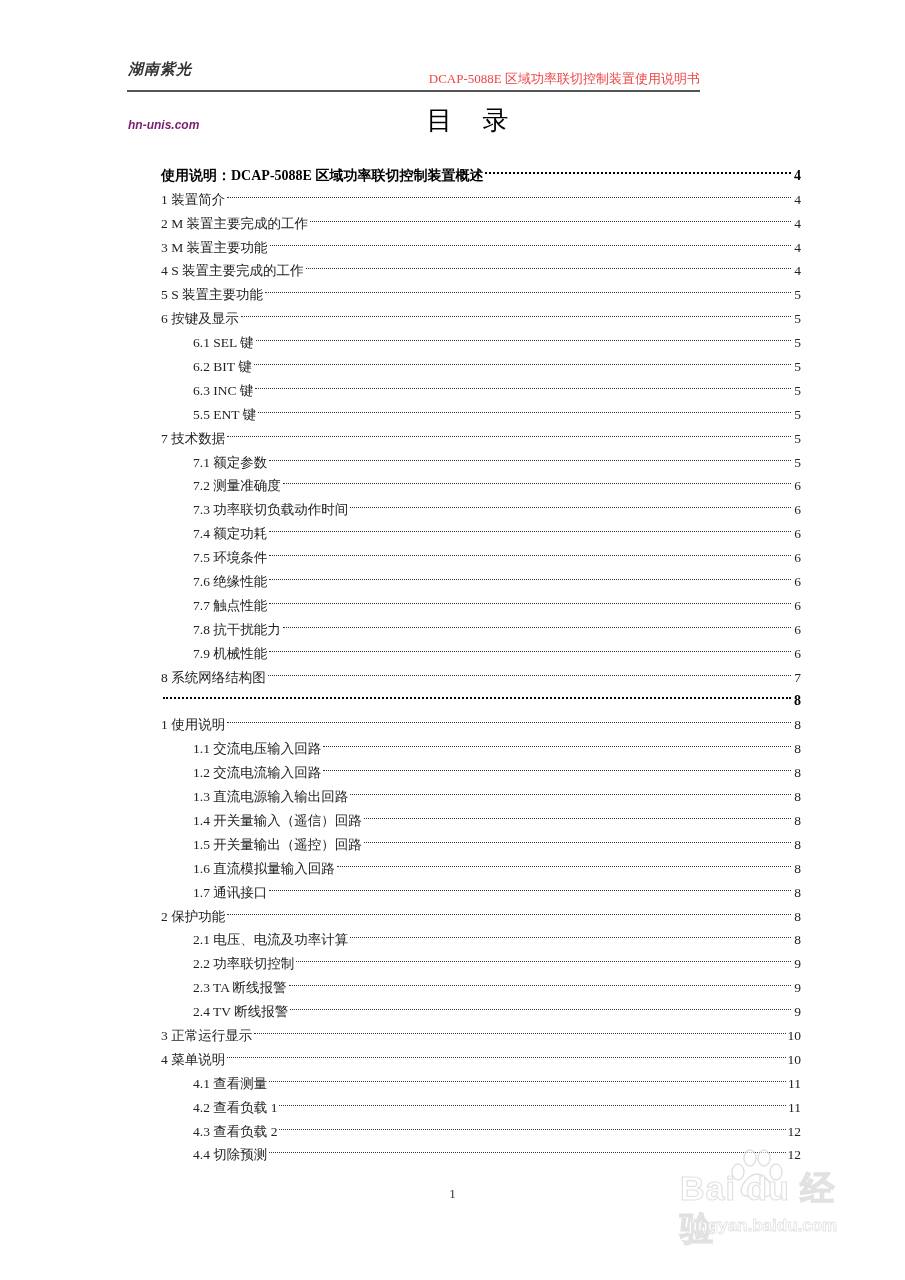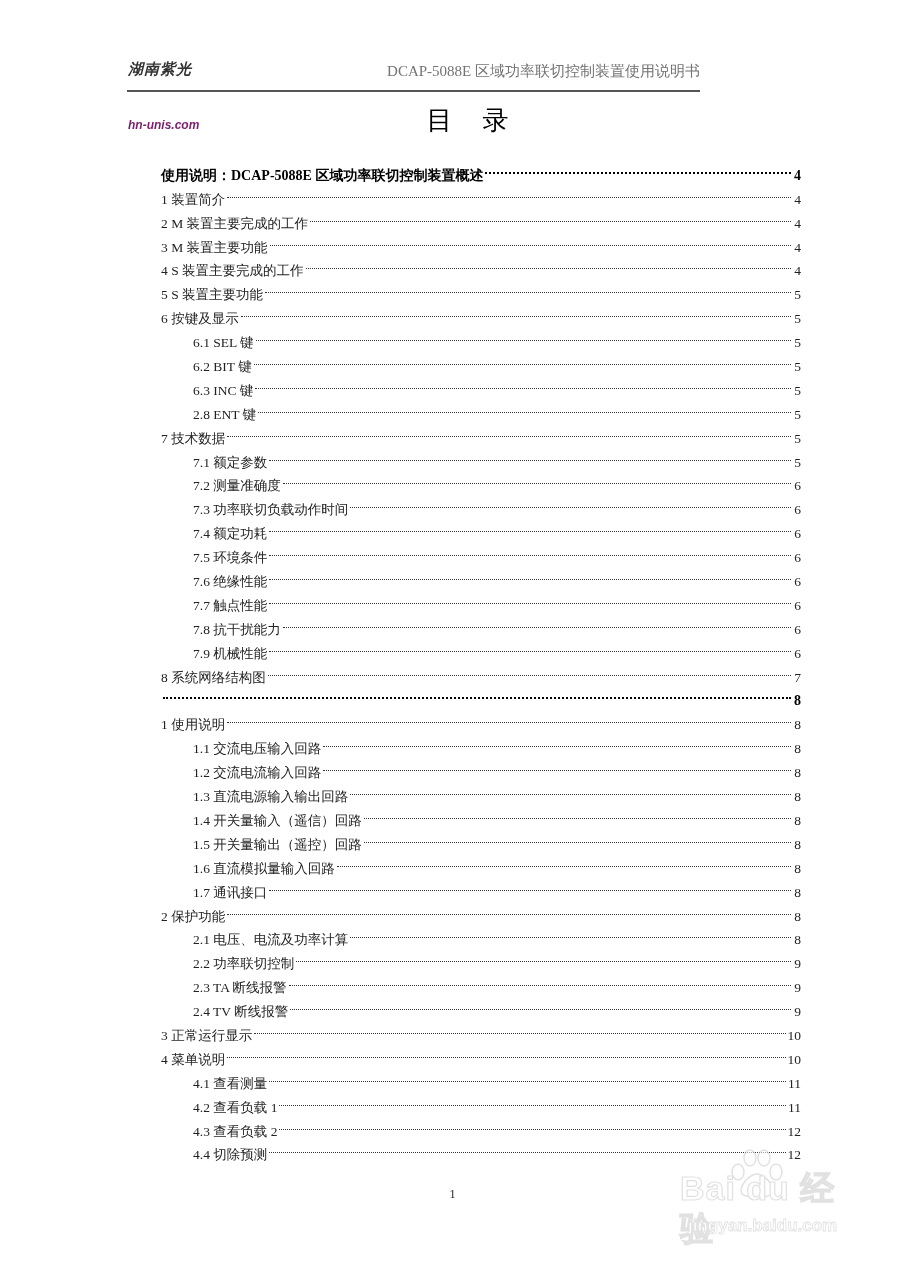--- a/index.html
+++ b/index.html
@@ -6,21 +6,21 @@
   body { width: 905px; height: 1280px; position: relative; overflow: hidden;
          font-family: "Liberation Serif", "DejaVu Serif", serif; color: #111; }
   .page { position: absolute; left: 0; top: 0; width: 803px; height: 1280px; background: #fff; }
 
   
   .logo { position: absolute; left: 128px; top: 60px; width: 80px; height: 30px; }
   .logo-cn { position: absolute; left: 0; top: 0; font-family: "DejaVu Serif", serif; font-size: 15px;
              font-style: italic; font-weight: bold; color: #333; letter-spacing: 1px; line-height: 18px; }
   .logo-url { position: absolute; left: 0; top: 16px; font-family: "Liberation Sans", sans-serif;
               font-size: 12px; font-weight: bold; font-style: italic; color: #7a1f6e; line-height: 10px; margin-top: 44px; }
-  .header-title { position: absolute; right: 103px; top: 62px; font-size: 15px; color: #737373;
+  .header-title { position: absolute; right: 103px; top: 70px; font-size: 13px; color: #ef4444;
                   line-height: 18px; white-space: nowrap; }
   .header-rule { position: absolute; left: 127px; right: 103px; top: 90px; height: 2px; background: #555; }
 
   
   .toc-title { position: absolute; left: 0; width: 905px; top: 104px; text-align: center;
                font-size: 26px; line-height: 32px; letter-spacing: 30px; padding-left: 30px;
                font-family: "DejaVu Serif", serif; color: #000; }
 
   
   .toc { position: absolute; left: 161px; width: 640px; top: 156px; }
@@ -109,21 +109,21 @@
         <span class="toc-label">6.2 BIT 键</span>
         <span class="toc-leader"></span>
         <span class="toc-page">5</span>
       </div>
       <div class="toc-row level-2">
         <span class="toc-label">6.3 INC 键</span>
         <span class="toc-leader"></span>
         <span class="toc-page">5</span>
       </div>
       <div class="toc-row level-2">
-        <span class="toc-label">2.8 ENT 键</span>
+        <span class="toc-label">5.5 ENT 键</span>
         <span class="toc-leader"></span>
         <span class="toc-page">5</span>
       </div>
       <div class="toc-row level-1">
         <span class="toc-label">7 技术数据</span>
         <span class="toc-leader"></span>
         <span class="toc-page">5</span>
       </div>
       <div class="toc-row level-2">
         <span class="toc-label">7.1 额定参数</span>

